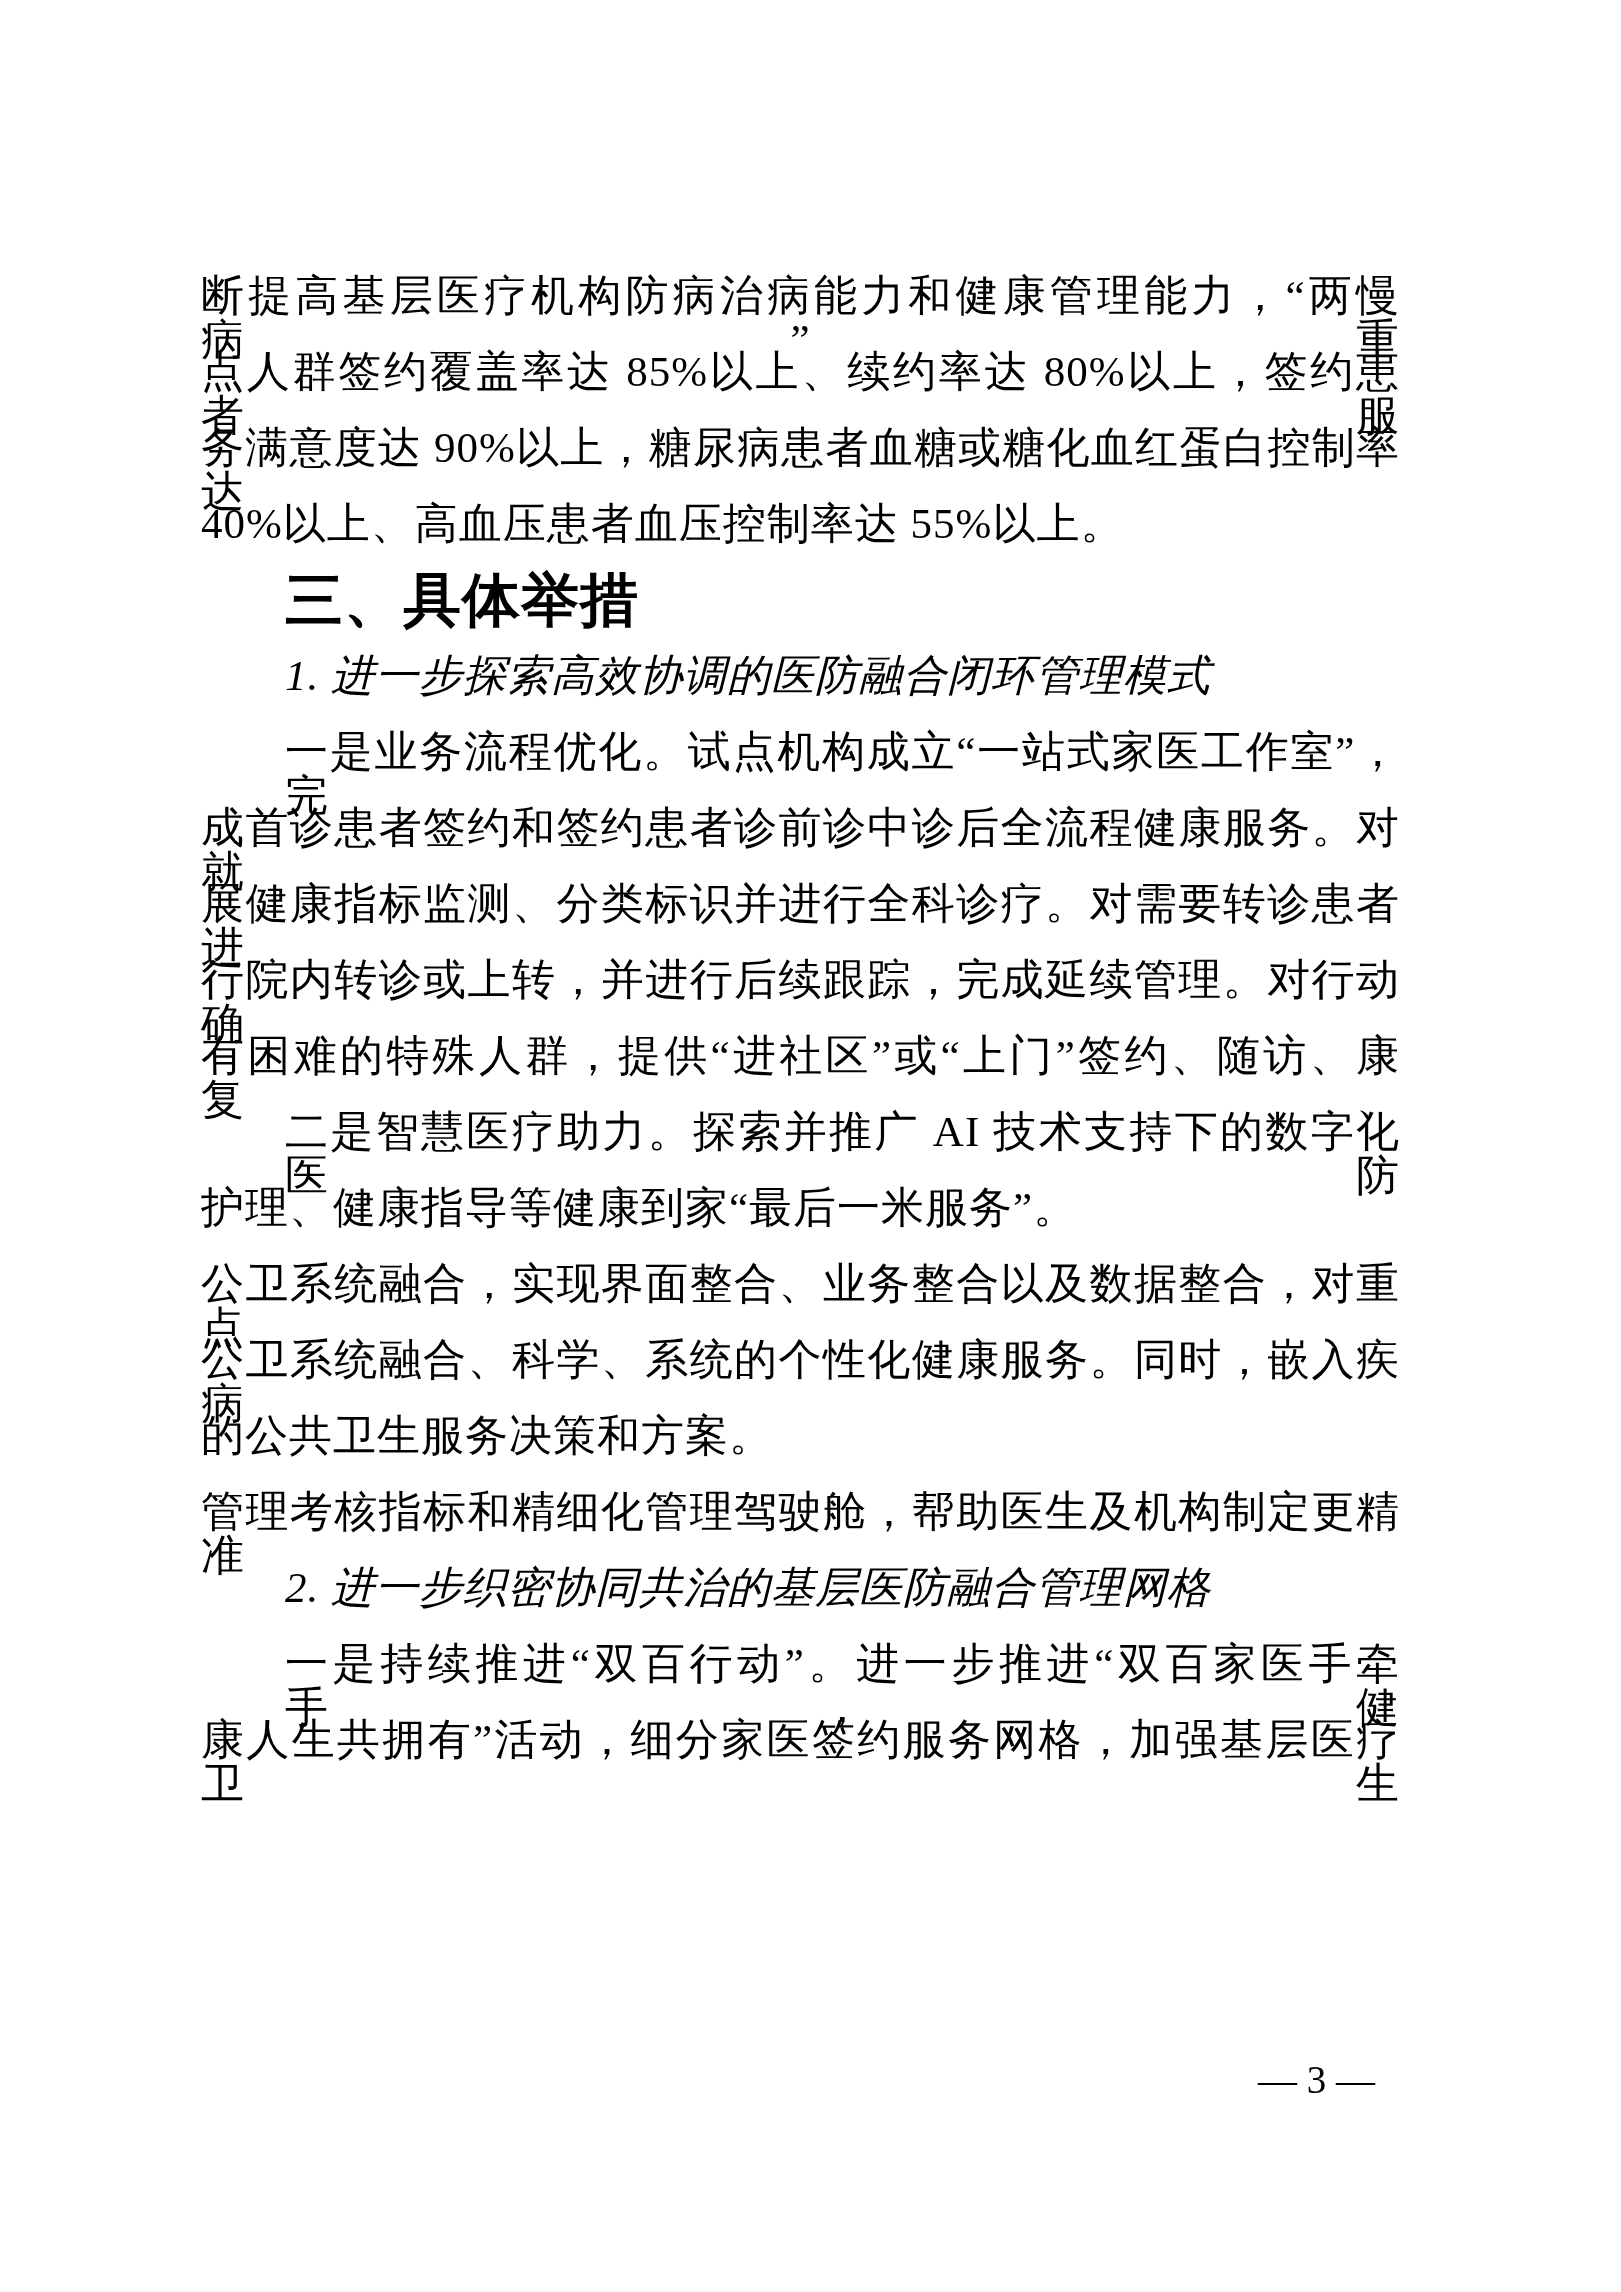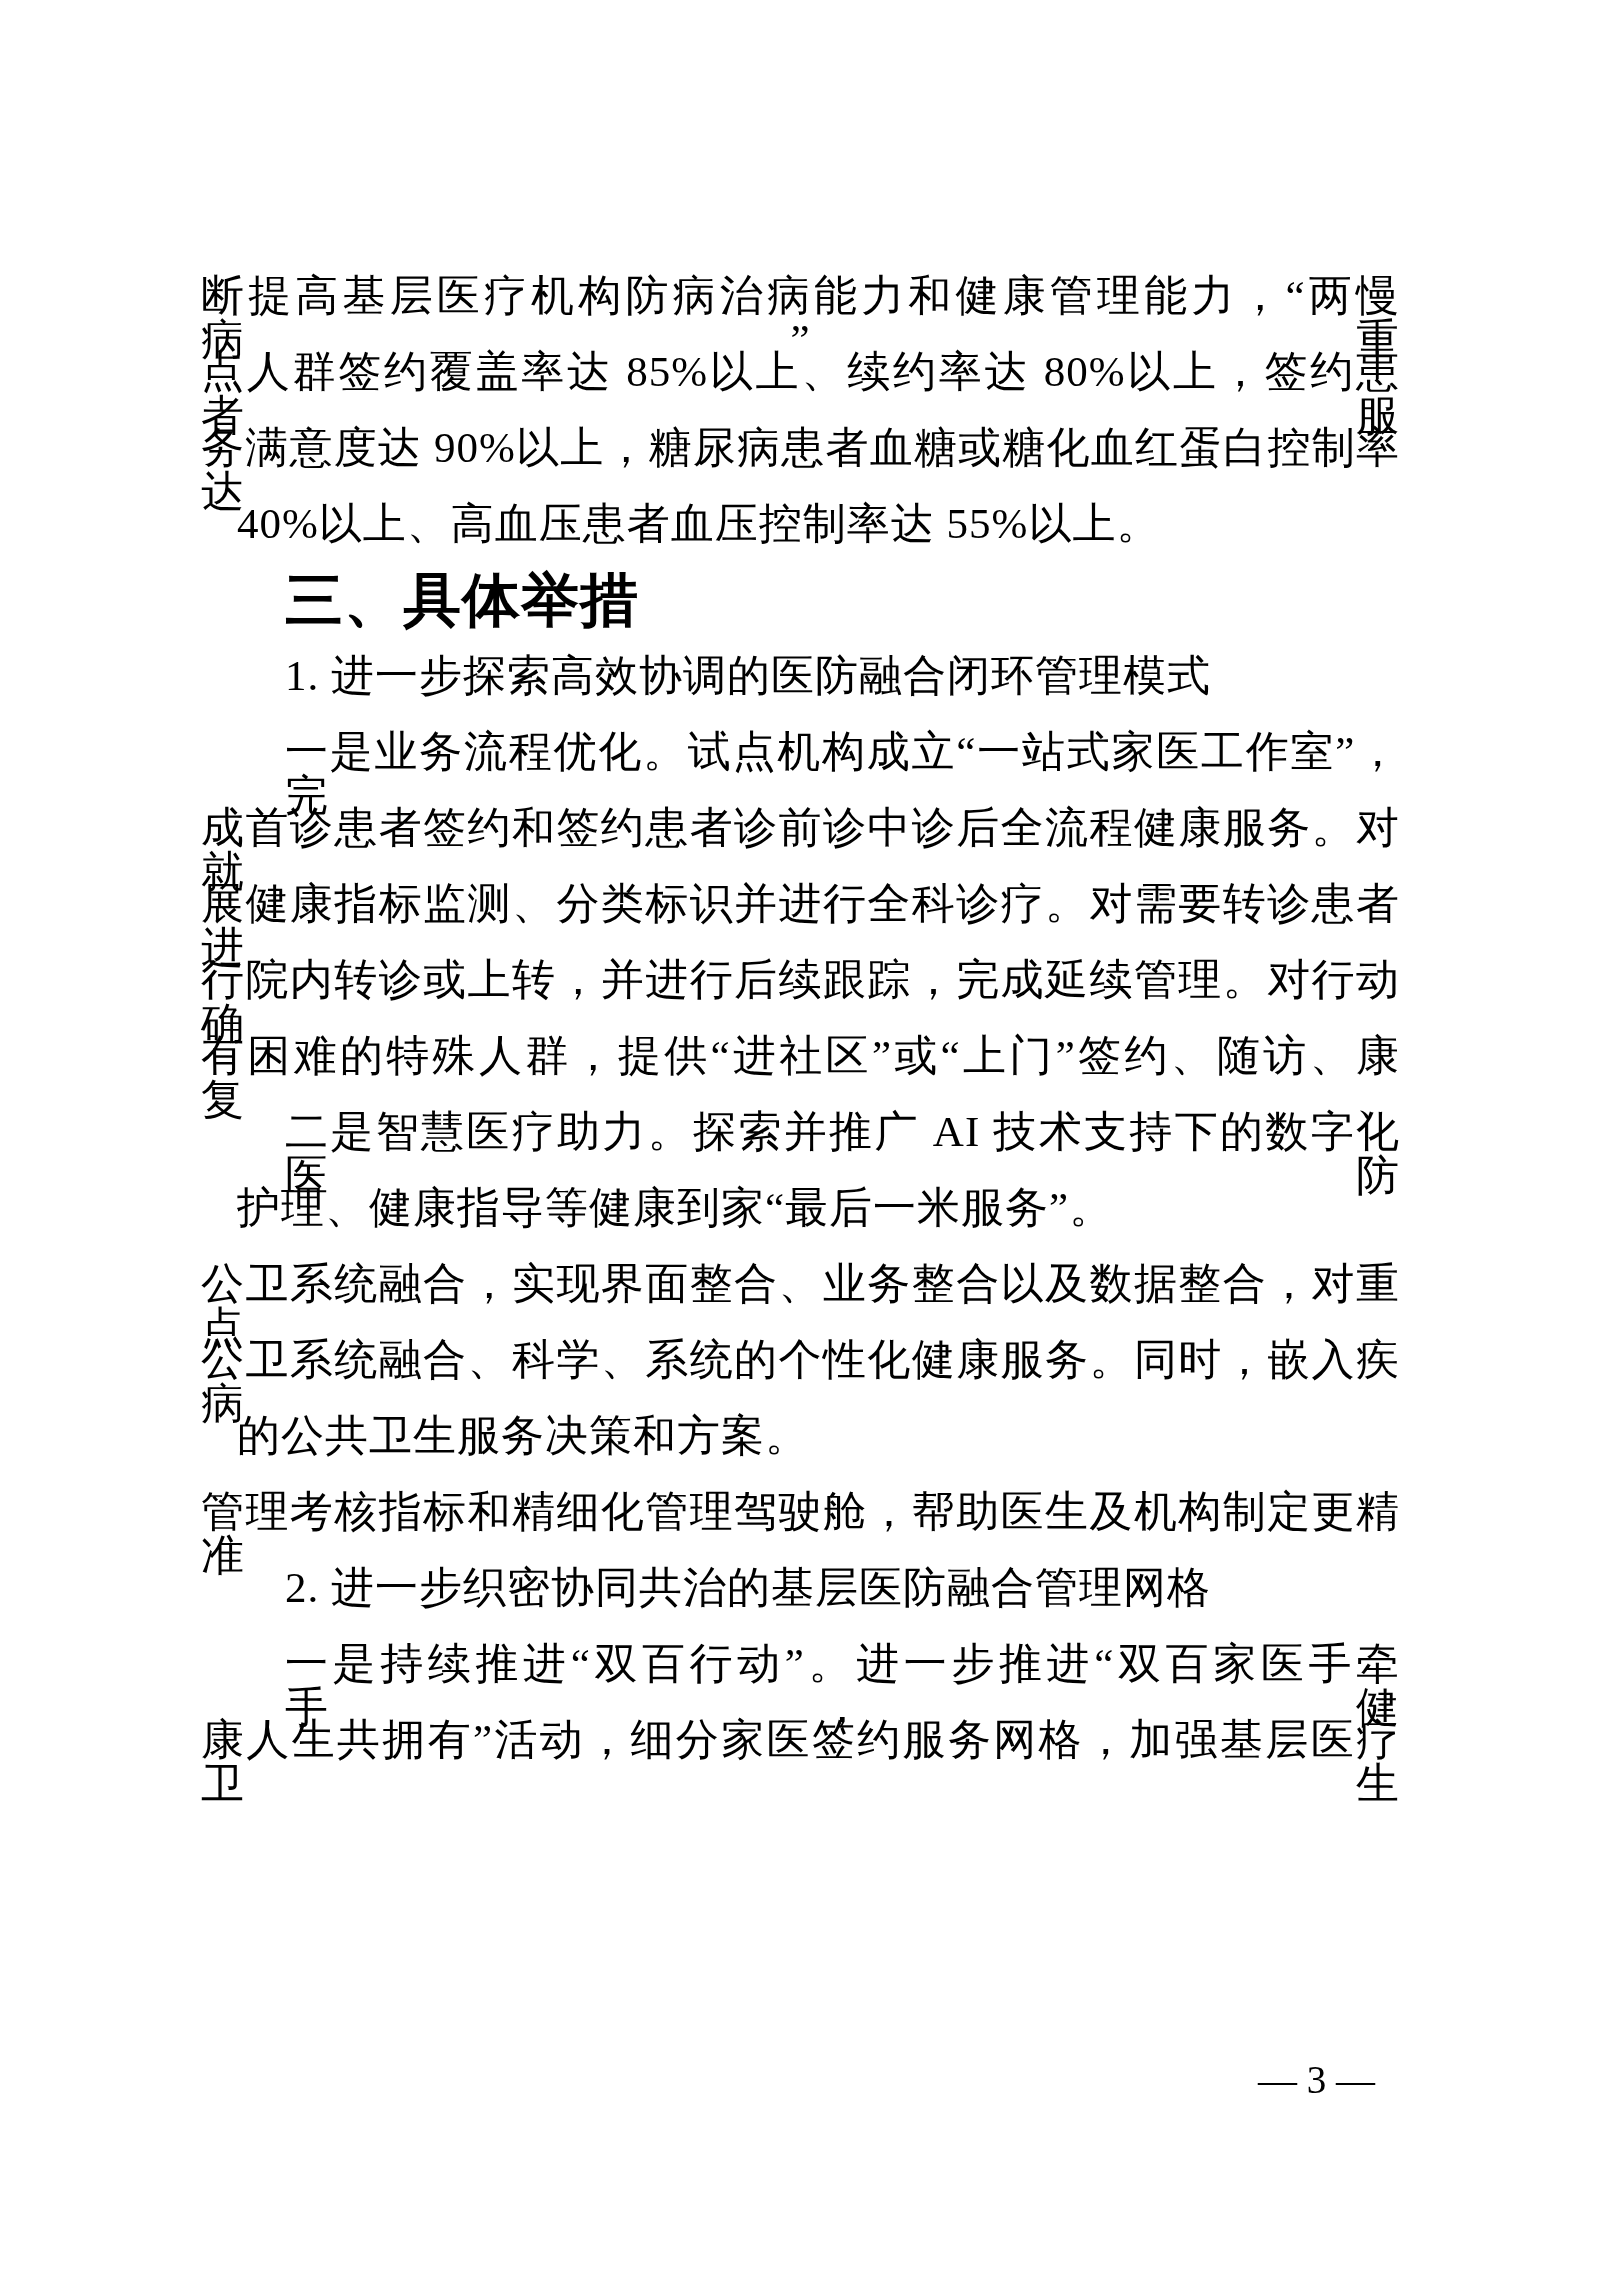--- a/index.html
+++ b/index.html
@@ -26,35 +26,35 @@
     font-size: 43px;
     line-height: 44px;
     height: 76px;
     text-align: justify;
     text-align-last: justify;
     letter-spacing: 1px;
     white-space: normal;
   }
   .ln.endline {
     text-align-last: left;
-    margin-left: 36px;
   }
   .ln.indent {
     padding-left: 84px;
   }
   .ln.heading {
     font-family: "Liberation Sans", "DejaVu Sans", sans-serif;
     font-weight: bold;
     font-size: 58px;
     text-align-last: left;
   }
   .ln.sub {
     font-family: "Liberation Serif", "DejaVu Serif", serif;
     font-weight: 500;
     text-align-last: left;
+    font-style: italic;
   }
   .footer {
     position: absolute;
     top: 2045px;
     right: 246px;
     font-size: 39px;
     line-height: 69px;
     font-family: "Liberation Serif", "DejaVu Serif", serif;
     color: #000000;
   }

